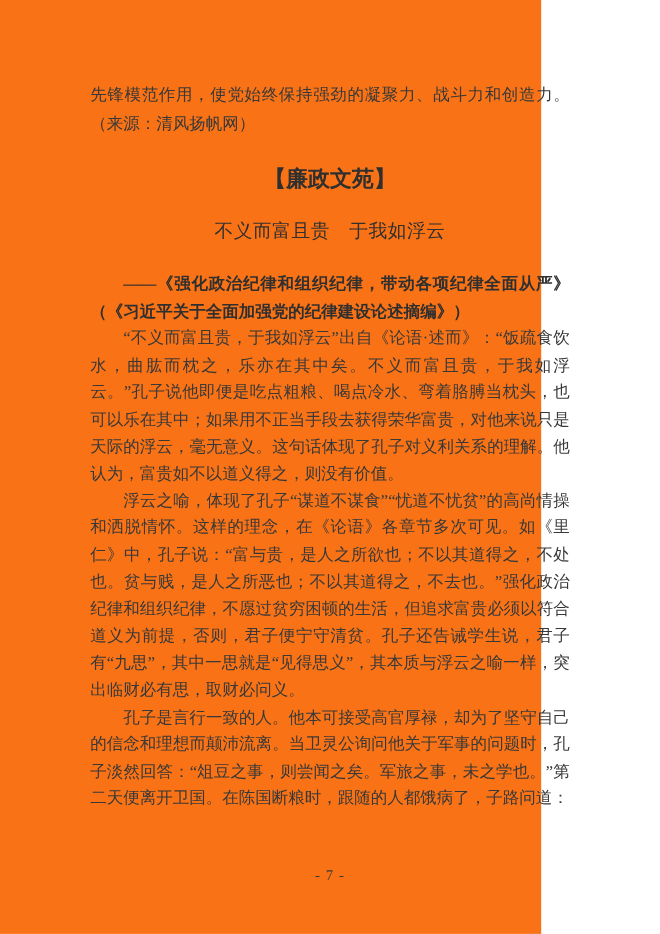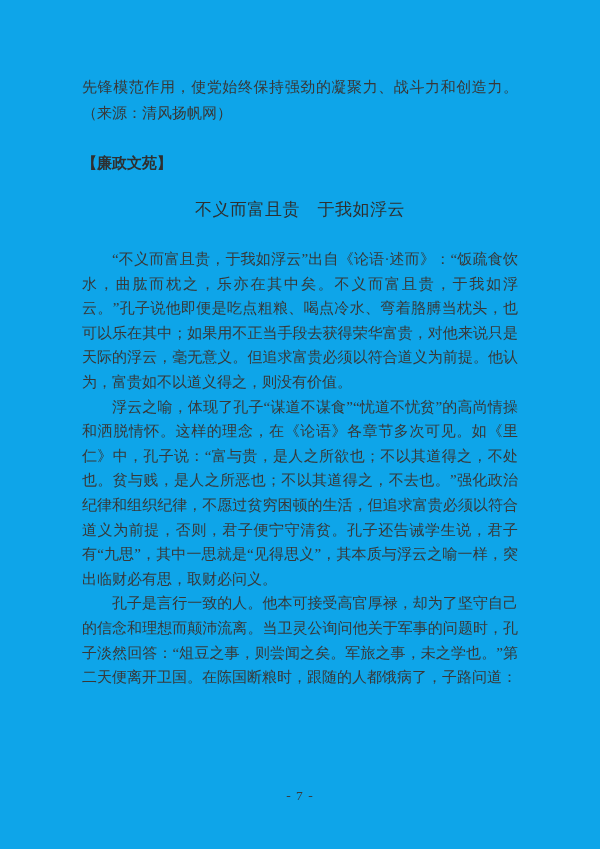--- a/index.html
+++ b/index.html
@@ -9,48 +9,48 @@
   }
   body {
     width: 600px;
     height: 849px;
     font-family: "Liberation Serif", "DejaVu Serif", serif;
     color: #383838;
     overflow: hidden;
   }
   .page {
     position: relative;
-    width: 600px;
+    width: 492px;
     height: 849px;
-    background: #0ea5e9;
+    background: #f97316;
   }
   .content {
     position: absolute;
     top: 74px;
     left: 82px;
     width: 436px;
   }
   .para {
     margin: 0;
     font-size: 15px;
     line-height: 25.5px;
     text-align: justify;
     text-justify: inter-ideograph;
     word-break: break-all;
   }
   .carryover {
     line-height: 26px;
   }
   .section-header {
     margin-top: 24px;
-    font-size: 15px;
+    font-size: 20px;
     line-height: 26px;
     font-weight: bold;
     color: #2f2f2f;
-    text-align: left;
+    text-align: center;
   }
   .article-title {
     margin: 20px 0 0 0;
     font-size: 17px;
     line-height: 28px;
     font-weight: normal;
     text-align: center;
     color: #2f2f2f;
     letter-spacing: 0.5px;
   }
@@ -83,20 +83,21 @@
 <div class="page">
   <div class="content">
 
     <p class="para carryover">先锋模范作用，使党始终保持强劲的凝聚力、战斗力和创造力。（来源：清风扬帆网）</p>
 
     <p class="para section-header">【廉政文苑】</p>
 
     <h1 class="article-title">不义而富且贵　于我如浮云</h1>
 
     <div class="article-body">
-      <p class="para">“不义而富且贵，于我如浮云”出自《论语·述而》：“饭疏食饮水，曲肱而枕之，乐亦在其中矣。不义而富且贵，于我如浮云。”孔子说他即便是吃点粗粮、喝点冷水、弯着胳膊当枕头，也可以乐在其中；如果用不正当手段去获得荣华富贵，对他来说只是天际的浮云，毫无意义。但追求富贵必须以符合道义为前提。他认为，富贵如不以道义得之，则没有价值。</p>
+      <p class="para bold-para">——《强化政治纪律和组织纪律，带动各项纪律全面从严》（《习近平关于全面加强党的纪律建设论述摘编》）</p>
+      <p class="para">“不义而富且贵，于我如浮云”出自《论语·述而》：“饭疏食饮水，曲肱而枕之，乐亦在其中矣。不义而富且贵，于我如浮云。”孔子说他即便是吃点粗粮、喝点冷水、弯着胳膊当枕头，也可以乐在其中；如果用不正当手段去获得荣华富贵，对他来说只是天际的浮云，毫无意义。这句话体现了孔子对义利关系的理解。他认为，富贵如不以道义得之，则没有价值。</p>
       <p class="para">浮云之喻，体现了孔子“谋道不谋食”“忧道不忧贫”的高尚情操和洒脱情怀。这样的理念，在《论语》各章节多次可见。如《里仁》中，孔子说：“富与贵，是人之所欲也；不以其道得之，不处也。贫与贱，是人之所恶也；不以其道得之，不去也。”强化政治纪律和组织纪律，不愿过贫穷困顿的生活，但追求富贵必须以符合道义为前提，否则，君子便宁守清贫。孔子还告诫学生说，君子有“九思”，其中一思就是“见得思义”，其本质与浮云之喻一样，突出临财必有思，取财必问义。</p>
       <p class="para">孔子是言行一致的人。他本可接受高官厚禄，却为了坚守自己的信念和理想而颠沛流离。当卫灵公询问他关于军事的问题时，孔子淡然回答：“俎豆之事，则尝闻之矣。军旅之事，未之学也。”第二天便离开卫国。在陈国断粮时，跟随的人都饿病了，子路问道：</p>
     </div>
   </div>
 
   <div class="footer">- 7 -</div>
 </div>
 
 </body></html>

